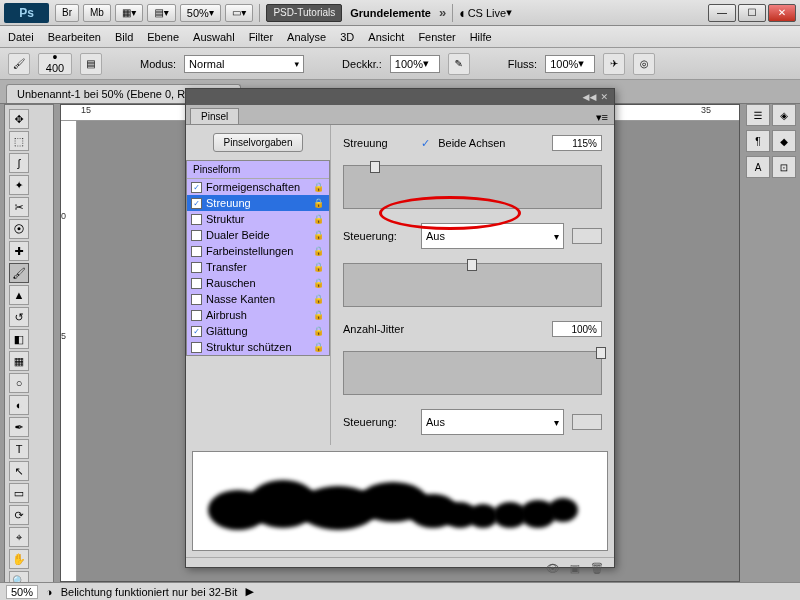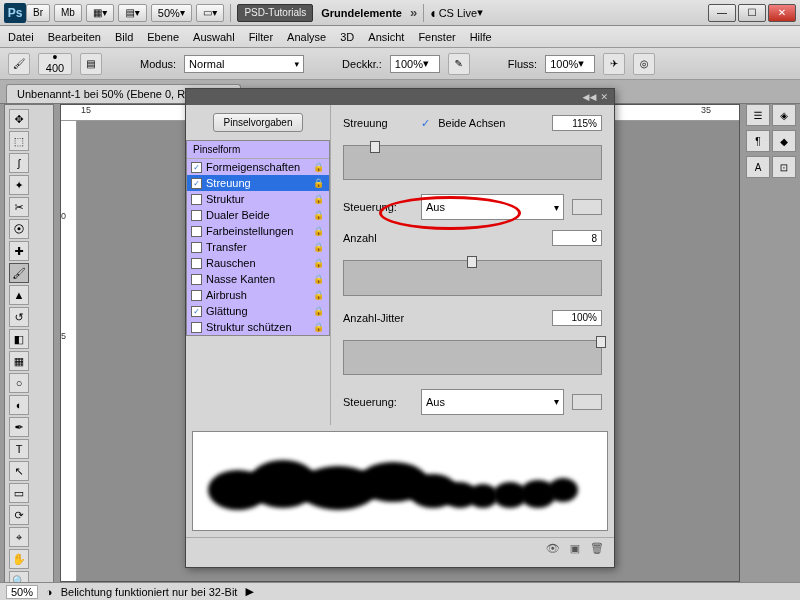--- a/index.html
+++ b/index.html
@@ -1,20 +1,20 @@
 <!DOCTYPE html>
 <html><head>
 <meta charset="utf-8">
 <style>
 * { box-sizing: border-box; margin: 0; padding: 0; font-family: "Segoe UI", Tahoma, sans-serif; font-size: 11px; }
 body { background: #b8b8b8; width: 800px; height: 600px; overflow: hidden; position: relative; }
 
 
 .titlebar { height: 26px; background: linear-gradient(#e3e3e3,#cfcfcf); display: flex; align-items: center; padding: 0 4px; border-bottom: 1px solid #888; }
-.titlebar .ps-logo { width: 22px; height: 20px; background: #0a3a5a; color: #9fd3f0; display:flex; align-items:center; justify-content:center; font-weight:bold; font-size:12px; border-radius:2px; }
+.titlebar .ps-logo { width: 45px; height: 20px; background: #0a3a5a; color: #9fd3f0; display:flex; align-items:center; justify-content:center; font-weight:bold; font-size:12px; border-radius:2px; margin-right:6px; }
 .titlebar .grp { display:flex; gap:4px; align-items:center; }
 .titlebar .btn { height:18px; padding:0 6px; background:linear-gradient(#fafafa,#d8d8d8); border:1px solid #999; border-radius:2px; display:flex; align-items:center; font-size:10px; }
 .titlebar .sep { width:1px; height:18px; background:#999; margin:0 6px; }
 .titlebar .spacer { flex:1; }
 .win-controls { display:flex; gap:2px; }
 .win-controls div { width:28px; height:18px; border:1px solid #555; border-radius:2px; display:flex; align-items:center; justify-content:center; font-size:10px; }
 .win-min { background:linear-gradient(#f0f0f0,#ccc); }
 .win-max { background:linear-gradient(#f0f0f0,#ccc); }
 .win-close { background:linear-gradient(#f08080,#c03020); color:#fff; }
 
@@ -223,20 +223,24 @@
     </div>
   </div>
 
 </div>
 
 <div class="panel">
   <div class="panel-head">
     <span>◀◀</span>
     <span>✕</span>
   </div>
+  <div class="panel-tabs">
+    <div class="ptab">Pinsel</div>
+    <span style="margin-left:auto;padding:0 6px">▾≡</span>
+  </div>
   <div class="panel-body">
     <div class="panel-left">
       <button class="topbtn">Pinselvorgaben</button>
       <div class="box">
         <div class="boxhead">Pinselform</div>
         <div id="shape-rows">
             <div class="row">
               <span class="cb">✓</span>
               <span>Formeigenschaften</span>
               <span class="lock">🔒</span>
@@ -304,25 +308,20 @@
       </div>
       <div class="slider">
           <div class="thumb" style="left:10%"></div>
         </div>
       <div class="prow">
         <span class="plbl">Steuerung:</span>
         <div class="psel">
             <span>Aus</span>
           </div>
         <div class="colorbox"></div>
-      </div>
-      <div class="prow">
-        <span class="plbl">Anzahl</span>
-        <span style="flex:1"></span>
-        <input class="val" value="8" style="">
       </div>
       <div class="slider">
           <div class="thumb" style="left:48%"></div>
         </div>
       <div class="prow">
         <span class="plbl" style="width:90px">Anzahl-Jitter</span>
         <span style="flex:1"></span>
         <input class="val" value="100%" style="">
       </div>
       <div class="slider">

